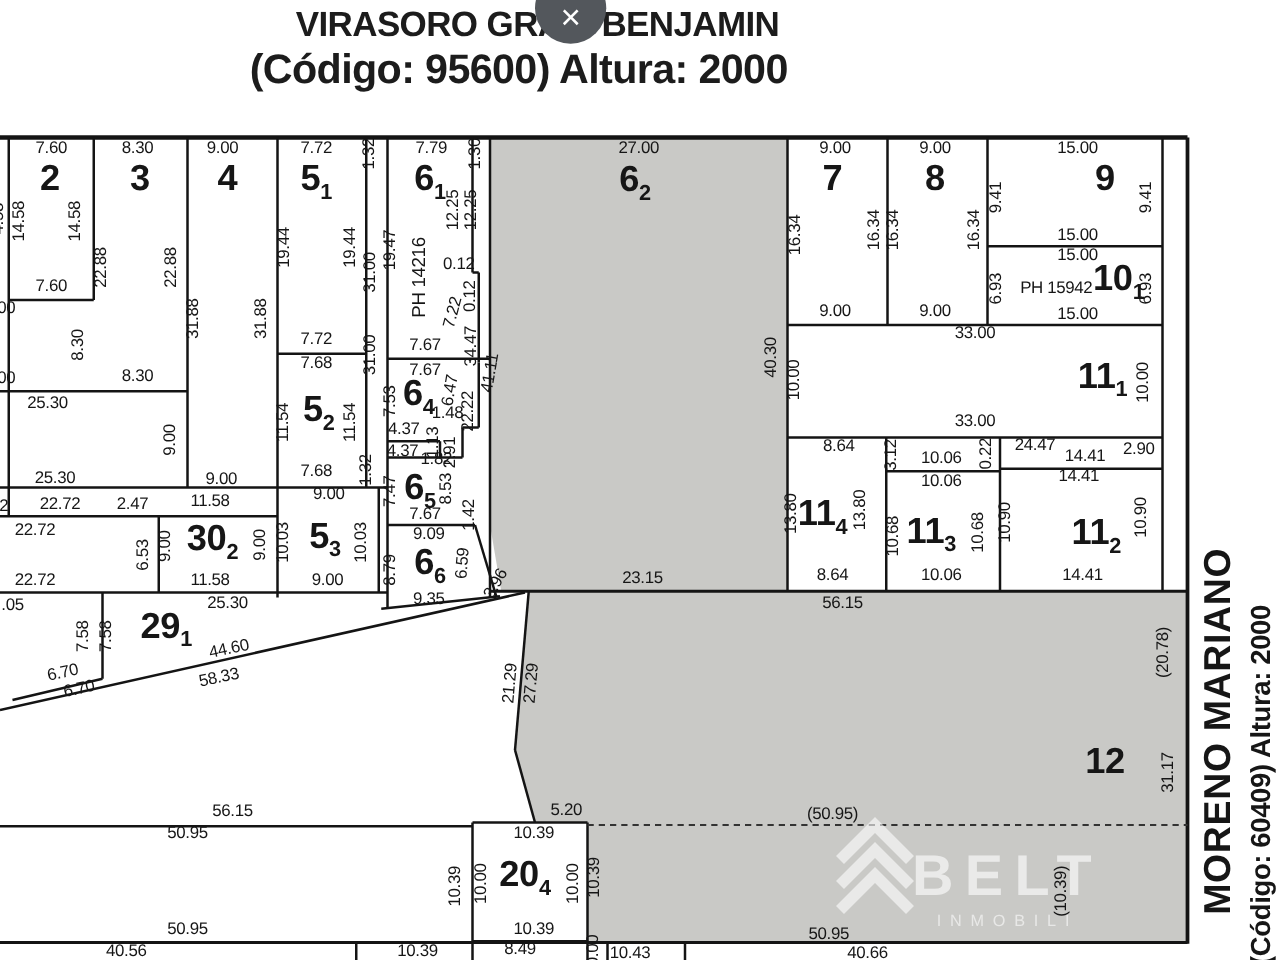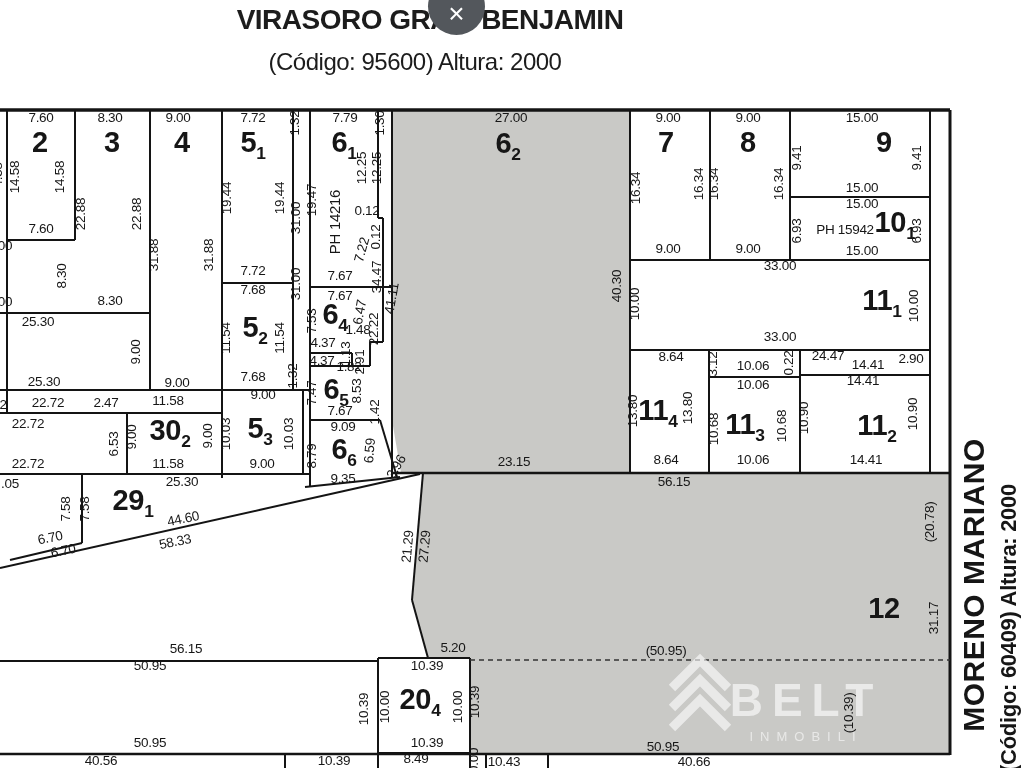--- a/index.html
+++ b/index.html
@@ -1,21 +1,21 @@
 <!DOCTYPE html>
 <html><head>
 <meta charset="utf-8">
 <style>
   html,body{margin:0;padding:0;background:#ffffff;}
   .stage{position:relative;width:1024px;height:768px;background:#ffffff;overflow:hidden;
          font-family:"Liberation Sans",sans-serif;}
   .hdr-title{position:absolute;top:4px;left:0;width:860px;text-align:center;
              font-size:28px;font-weight:bold;color:#1c1c1c;letter-spacing:-0.5px;}
-  .hdr-sub{position:absolute;top:48px;left:0;width:830px;text-align:center;
-           font-size:24px;font-weight:normal;color:#1c1c1c;letter-spacing:-0.5px;}
+  .hdr-sub{position:absolute;top:36px;left:0;width:830px;text-align:center;
+           font-size:33px;font-weight:bold;color:#1c1c1c;letter-spacing:-0.5px;}
   .close-btn{position:absolute;left:428px;top:-22px;width:57px;height:57px;border:none;
              border-radius:50%;background:#53575c;color:#ffffff;font-size:28px;line-height:1;
              display:flex;align-items:center;justify-content:center;padding-top:16px;
              cursor:pointer;z-index:5;font-family:"Liberation Sans",sans-serif;}
   svg text{font-family:"Liberation Sans",sans-serif;fill:#161616;letter-spacing:-0.3px;}
   svg .dim{font-size:13.5px;}
   svg .frag{font-size:13.5px;}
   svg .ph{font-size:15px;}
   svg .num{font-weight:bold;font-size:29px;}
   svg .street{font-weight:bold;font-size:30px;letter-spacing:0.5px;}

